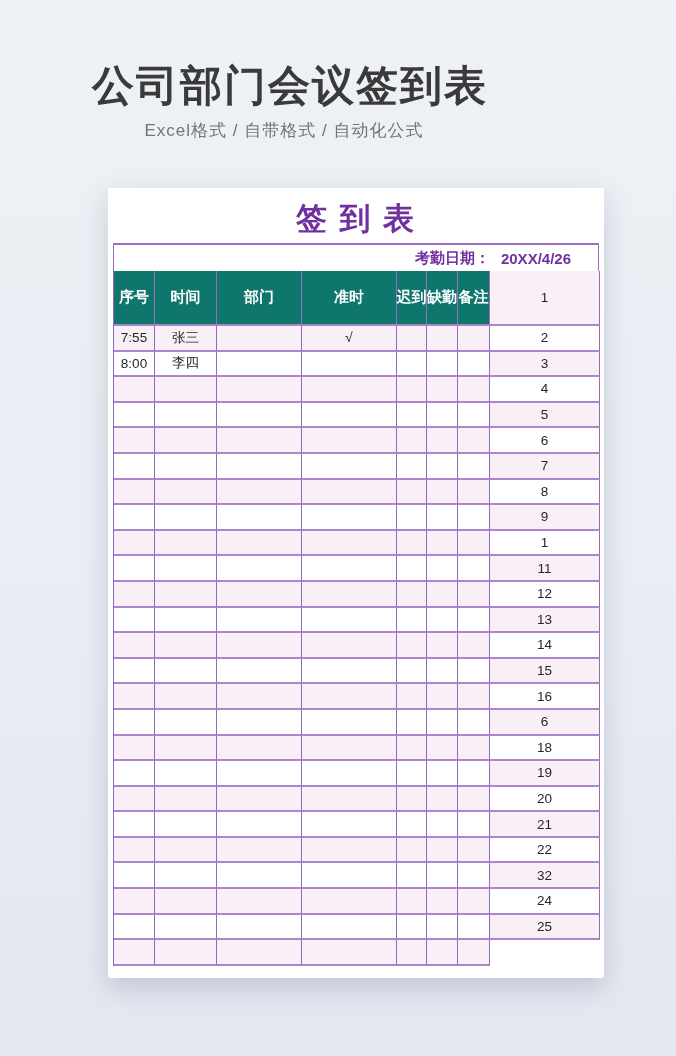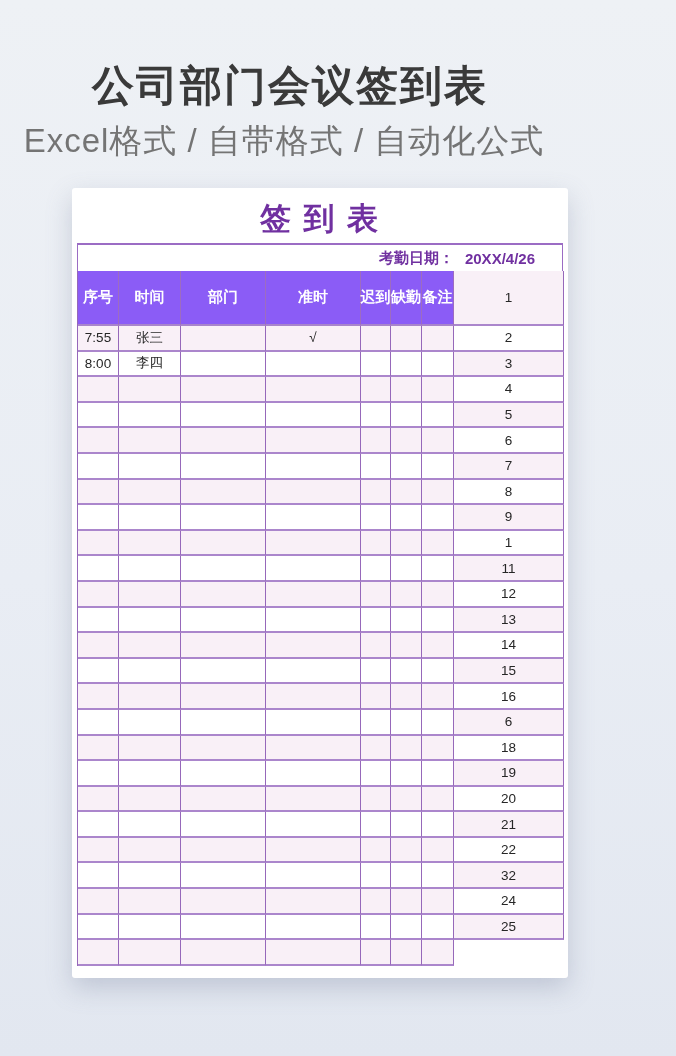--- a/index.html
+++ b/index.html
@@ -17,29 +17,29 @@
   .hero h1{
     margin:0;
     font-size:42px;
     font-weight:bold;
     letter-spacing:2px;
     color:#3a3a3a;
     line-height:1.15;
   }
   .hero p{
     margin:9px 12px 0 0;
-    font-size:33px;
+    font-size:17px;
     color:#747474;
     letter-spacing:1px;
   }
 
   
   .card{
     position:absolute;
-    left:72px;top:188px;
+    left:108px;top:188px;
     width:496px;height:790px;
     background:#ffffff;
     border-radius:3px;
     box-shadow:0 10px 26px rgba(110,120,150,0.30);
     box-sizing:border-box;
     padding:8px 5px 0 5px;
   }
   .sheet-title{
     text-align:center;
     font-size:31px;
@@ -77,21 +77,21 @@
     width:486px;
     margin:0 auto;
     display:grid;
     grid-template-columns:41px 62px 85px 95px 30px 31px 32px 110px;
     grid-template-rows:55px;
     grid-auto-rows:25.6px;
     border-left:1.5px solid #9668ba;
     box-sizing:content-box;
   }
   .h{
-    background:#8b5cf6;
+    background:#0f766e;
     color:#ffffff;
     font-size:15px;
     font-weight:bold;
     display:flex;align-items:center;justify-content:center;
     border-right:1px solid #9d6cc0;
     border-bottom:2px solid #a884cb;
     white-space:nowrap;
     overflow:visible;
     box-sizing:border-box;
   }

